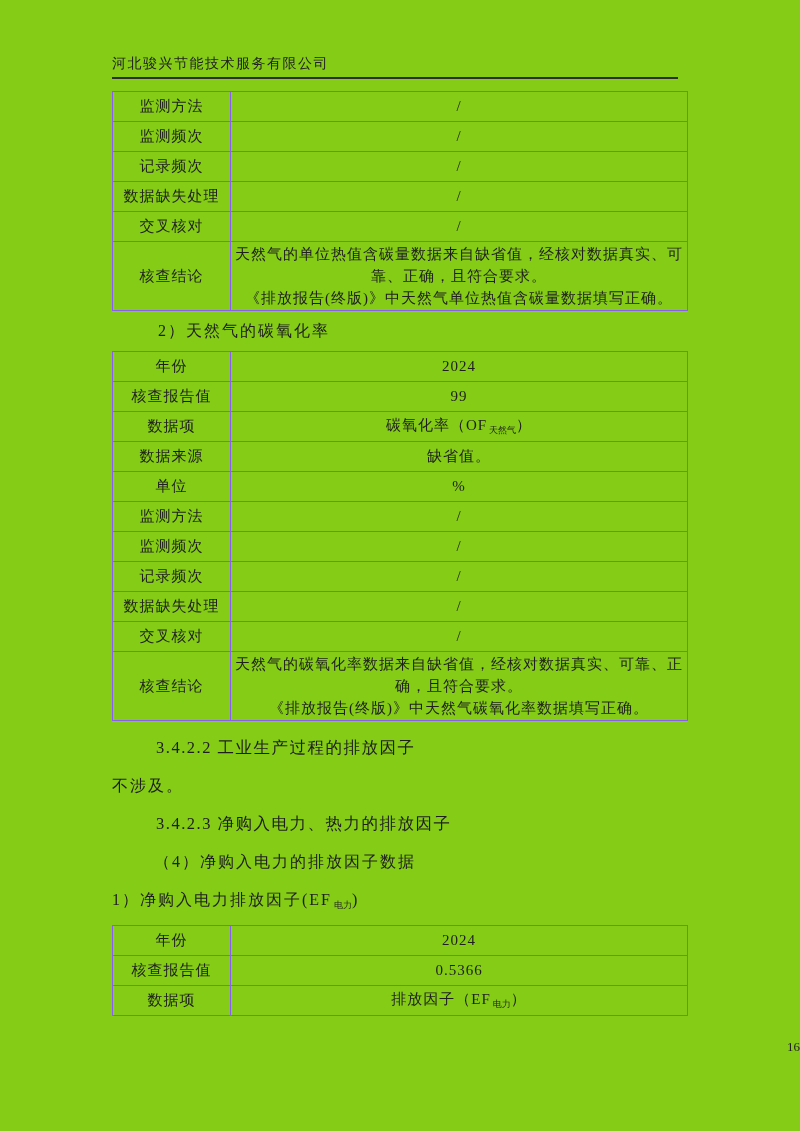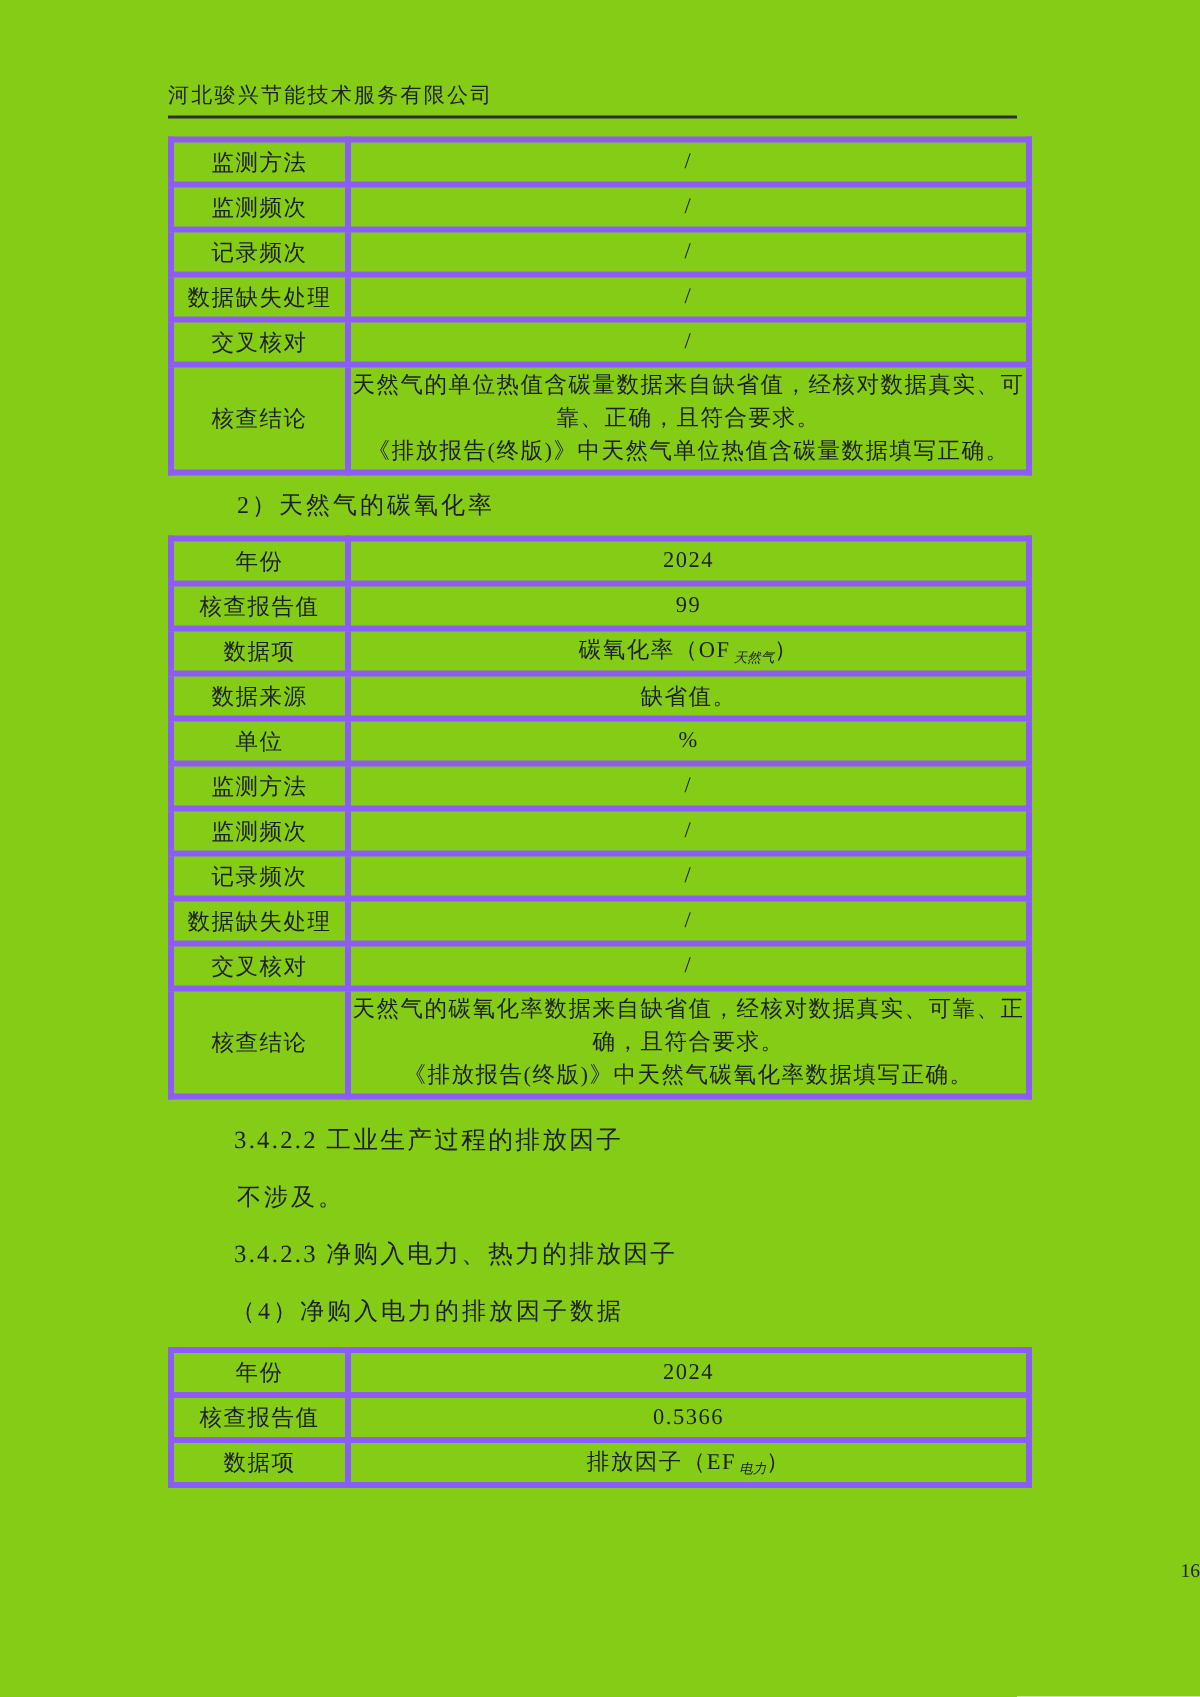--- a/index.html
+++ b/index.html
@@ -25,48 +25,47 @@
     letter-spacing:1.5px;
     color:#222222;
   }
 
   table.data {
     border-collapse:collapse;
     width:576px;
     table-layout:fixed;
   }
   table.data td {
-    border:4px solid #8b5cf6;
+    border:1px solid #8b5cf6;
     font-size:15px;
     text-align:center;
     vertical-align:middle;
     height:30px;
     padding:1px 0;
     letter-spacing:1px;
     margin-top:43px;
   }
   td.lbl { width:118px; letter-spacing:2px; }
   td.concl {
     text-align:left;
     line-height:22px;
     padding:4px 9px;
     letter-spacing:0.5px;
   }
   sub.s {
     font-size:9px;
     vertical-align:-3px;
     margin-left:2px;
     letter-spacing:0;
-    font-style:italic;
   }
 
   .t1 { margin-top:12px; }
   .h-ng  { font-size:16px; letter-spacing:2px; margin:10px 0 9px 46px; }
   .h-num { font-size:16.5px; letter-spacing:1.5px; margin-top:16px;margin-left:44px; }
-  .p-ind1 { font-size:16px; letter-spacing:2px; margin-top:17px; margin-left:46px; }
+  .p-ind1 { font-size:16px; letter-spacing:2px; margin-top:17px; }
   .p-ind2 { font-size:16px; letter-spacing:2px; margin-top:17px; margin-left:42px; }
   .t3 { margin-top:13px; }
 
   .pageno {
     position:absolute;
     bottom:76px; left:0;
     width:100%;
     text-align:right;
     font-size:13px;
     color:#222222;
@@ -165,20 +164,21 @@
             <div>《排放报告(终版)》中天然气碳氧化率数据填写正确。</div>
           </td>
         </tr>
       </tbody>
     </table>
 
     <div class="h-num">3.4.2.2 工业生产过程的排放因子</div>
     <div class="p-ind1">不涉及。</div>
     <div class="h-num">3.4.2.3 净购入电力、热力的排放因子</div>
     <div class="p-ind2">（4）净购入电力的排放因子数据</div>
+    <div class="p-ind1"><span>1）净购入电力排放因子(EF</span><sub class="s">电力</sub><span>)</span></div>
 
     <table class="data t3">
       <tbody>
         <tr>
           <td class="lbl">年份</td>
           <td>2024</td>
         </tr>
         <tr>
           <td class="lbl">核查报告值</td>
           <td>0.5366</td>

